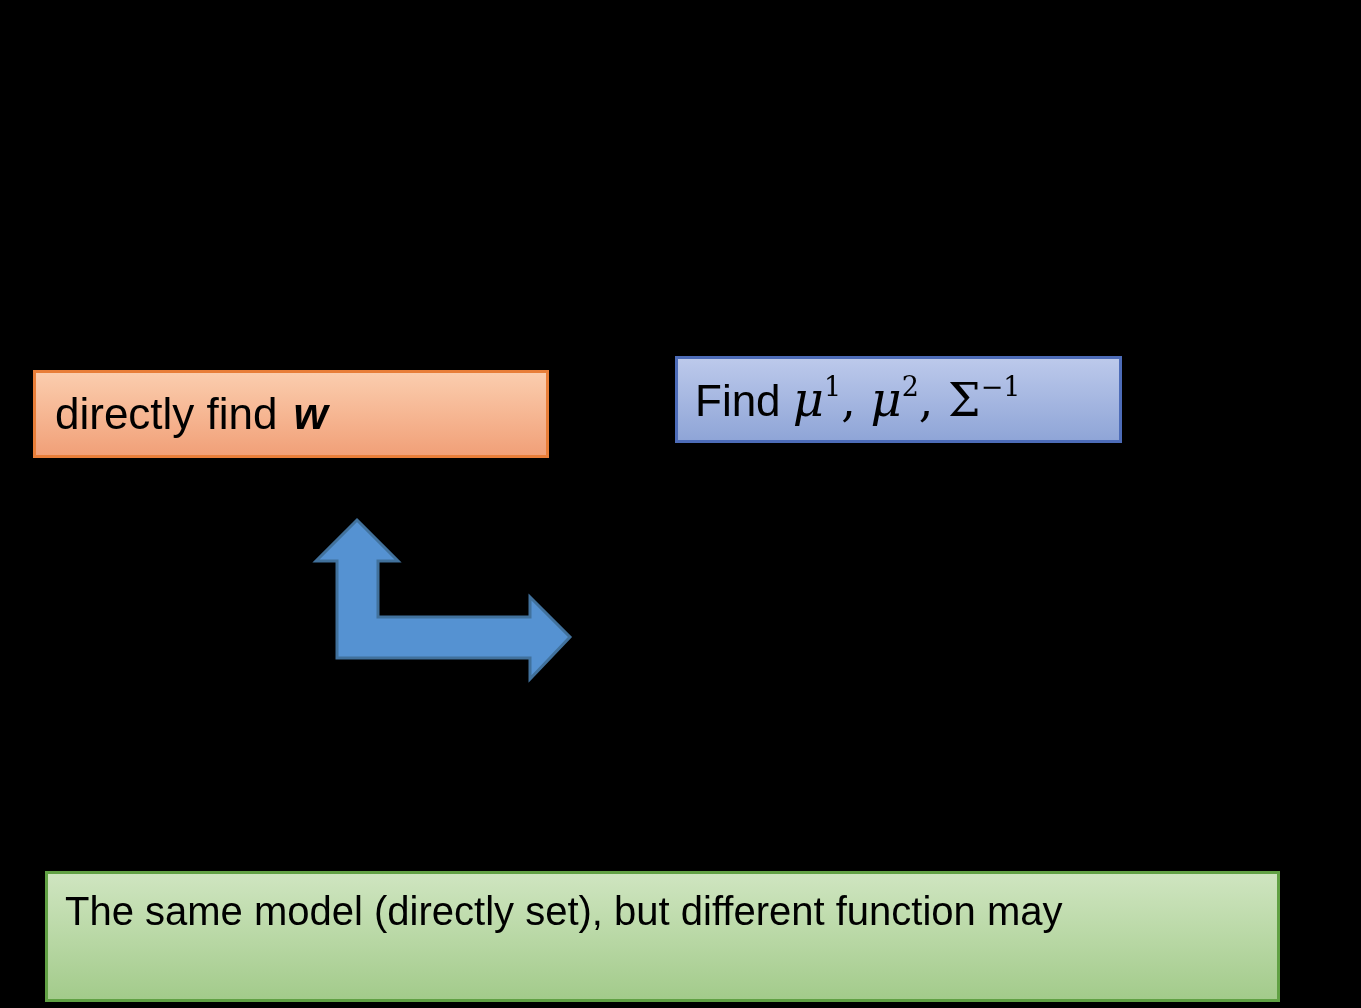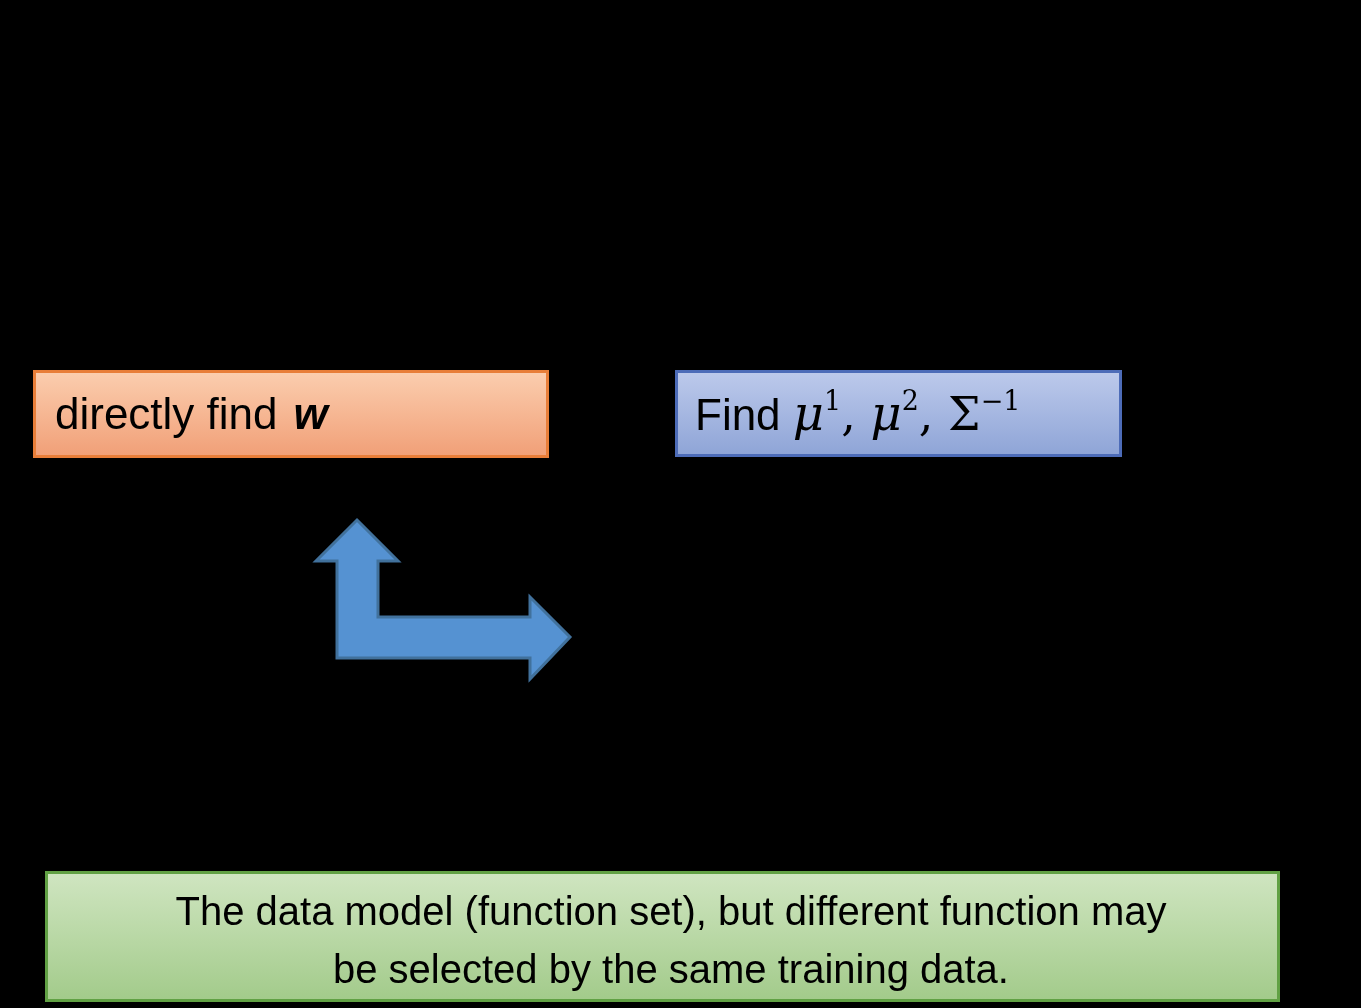--- a/index.html
+++ b/index.html
@@ -4,21 +4,20 @@
 <style>
   html, body { margin: 0; padding: 0; background: #000; }
   #stage {
     position: relative;
     width: 1361px;
     height: 1008px;
     background: var(--slide-background, #000);
     overflow: hidden;
     font-family: "Liberation Sans", sans-serif;
     color: var(--text, #000);
-    text-align: center;
   }
 
   .box {
     position: absolute;
     box-sizing: border-box;
     display: flex;
     align-items: center;
   }
 
   
@@ -34,21 +33,21 @@
     white-space: nowrap;
   }
   #discriminative-box .w-symbol {
     font-weight: bold;
     font-style: italic;
     margin: 0 12px 0 16px;
   }
 
   
   #generative-box {
-    left: 675px; top: 370px;
+    left: 675px; top: 356px;
     width: 447px; height: 87px;
     border: 3px solid var(--blue-border, #4d6cb8);
     background: linear-gradient(to bottom,
       var(--blue-fill-top, #bcc9eb),
       var(--blue-fill-bottom, #8fa5d7));
     font-size: 44px;
     padding-left: 17px;
     white-space: nowrap;
   }
   .math-it {
@@ -105,17 +104,16 @@
 
   <div class="box" id="generative-box">
     <span><span>Find </span><span class="math-it">μ</span><span class="math-sup">1</span><span class="math-up">, </span><span class="math-it">μ</span><span class="math-sup">2</span><span class="math-up">, </span><span class="math-up">Σ</span><span class="math-sup">−1</span></span>
   </div>
 
   <svg id="arrow-svg" viewBox="0 0 1361 1008">
     <polygon points="357,520 398,561 378,561 378,617 530,617 530,597 570,637 530,679 530,658 337,658 337,561 316,561" stroke-width="3" stroke="#41719c" fill="#5592d2"></polygon>
   </svg>
 
   <div class="box" id="note-box">
-    <div>The data model (function set), but different function may</div>
-    <div>be selected by the same training data.</div>
+    <div>The same model (directly set), but different function may</div>
   </div>
 
 </div>
 
 </body></html>

